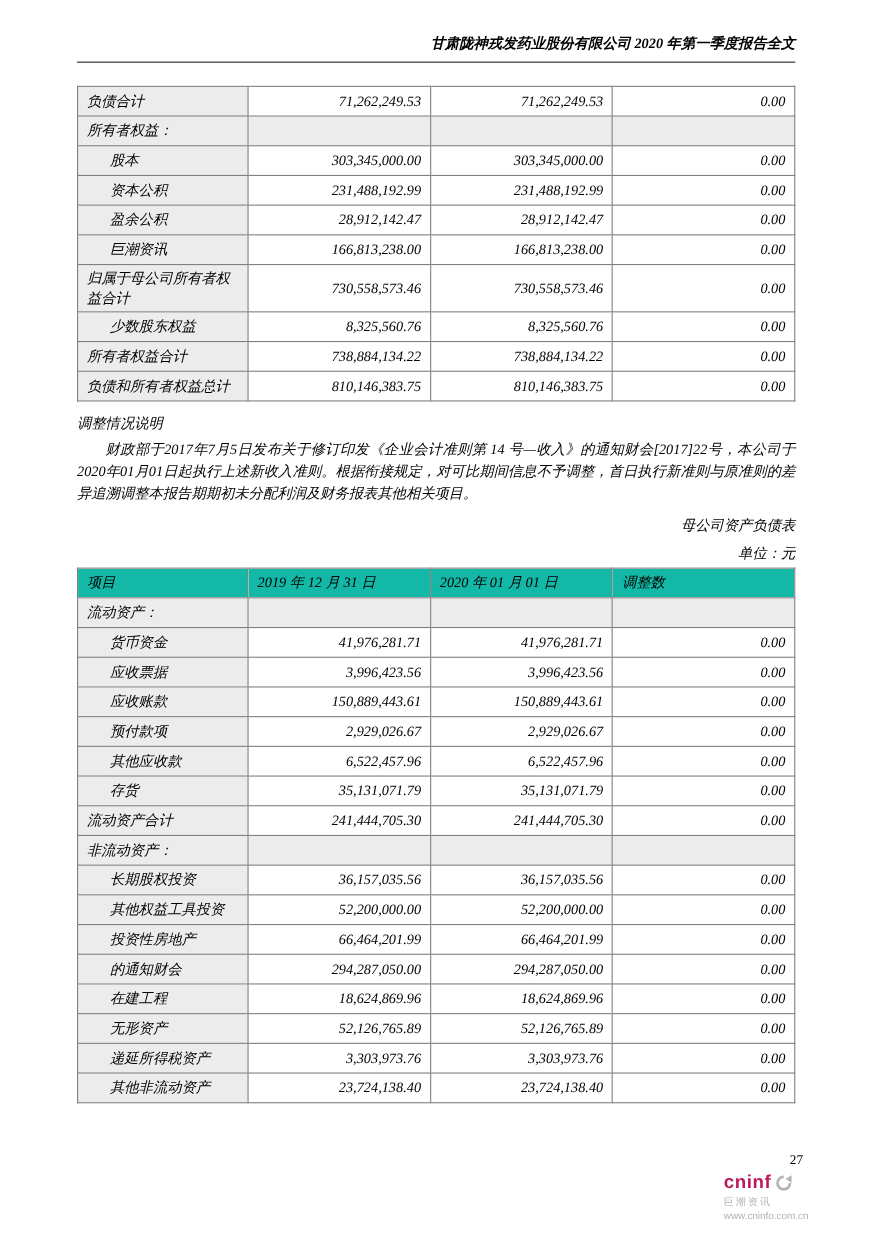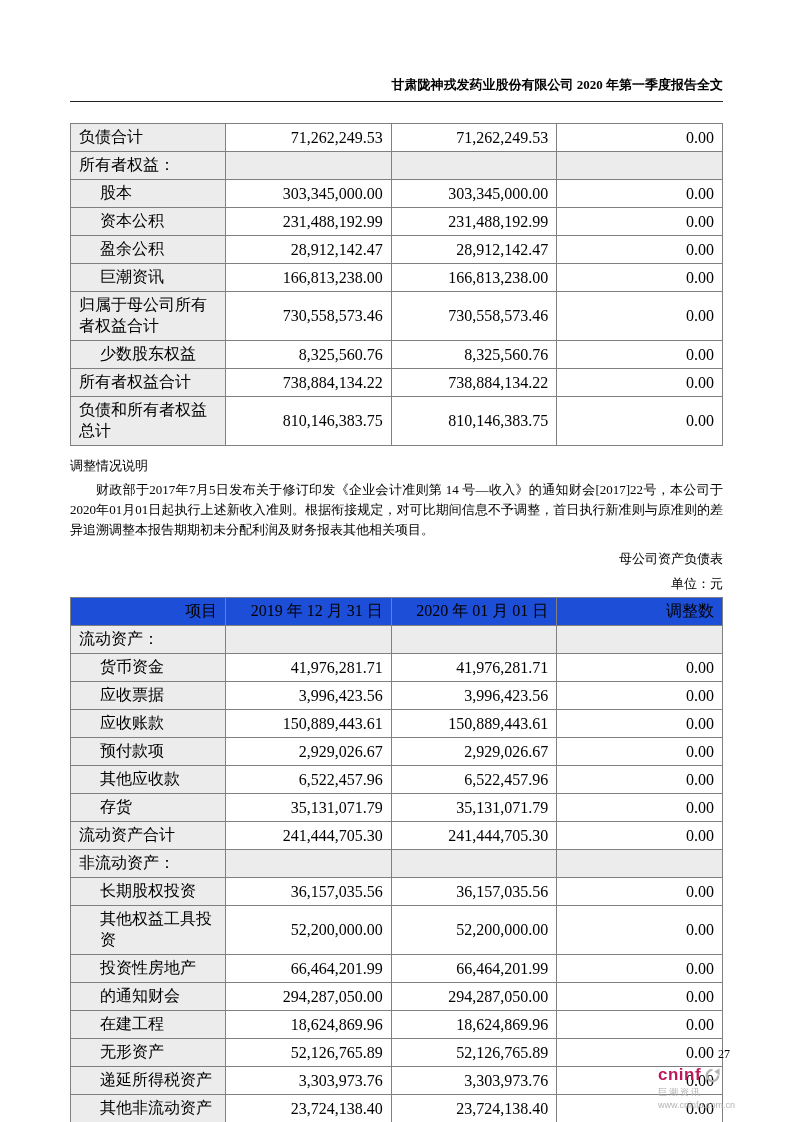--- a/index.html
+++ b/index.html
@@ -5,55 +5,55 @@
   * { margin: 0; padding: 0; box-sizing: border-box; }
   html, body { background: #ffffff; }
   body {
     width: 793px;
     height: 1122px;
     position: relative;
     font-family: "Liberation Serif", "DejaVu Serif", serif;
     color: #000;
     overflow: hidden;
   }
-  .page { padding: 76px 70px 0 70px; }
+  .page { padding: 31px 70px 0 70px; font-style: italic; }
 
   
   .doc-header {
     text-align: right;
     font-size: 13px;
     font-weight: bold;
     padding-bottom: 7px;
     border-bottom: 1.5px solid #222;
   }
 
   
   table {
     width: 100%;
     border-collapse: collapse;
     table-layout: fixed;
-    font-size: 16px;
+    font-size: 13px;
   }
   .tbl1 { margin-top: 21px; }
   .tbl2 { margin-top: 4px; }
   col.c1 { width: 23.8%; }
   col.c2 { width: 25.4%; }
   col.c3 { width: 25.4%; }
   col.c4 { width: 25.4%; }
   td, th {
     border: 1px solid #808080;
     height: 27px;
     padding: 3px 8px;
     vertical-align: middle;
     overflow: hidden;
   }
   th {
     font-weight: normal;
-    text-align: right;
-    background: #1d4ed8;
+    text-align: left;
+    background: #14b8a6;
   }
   td.label-cell {
     background: #ececec;
     text-align: left;
   }
   td.label-cell.indent { padding-left: 29px; }
   td.num-cell { text-align: right; background: #ffffff; }
   tr.section-row td { background: #ececec; }
 
   

